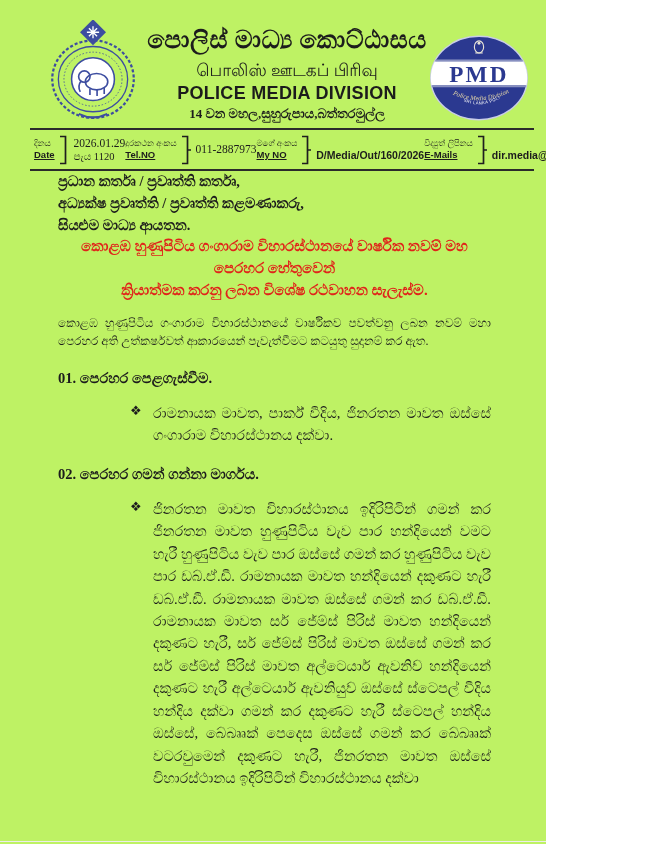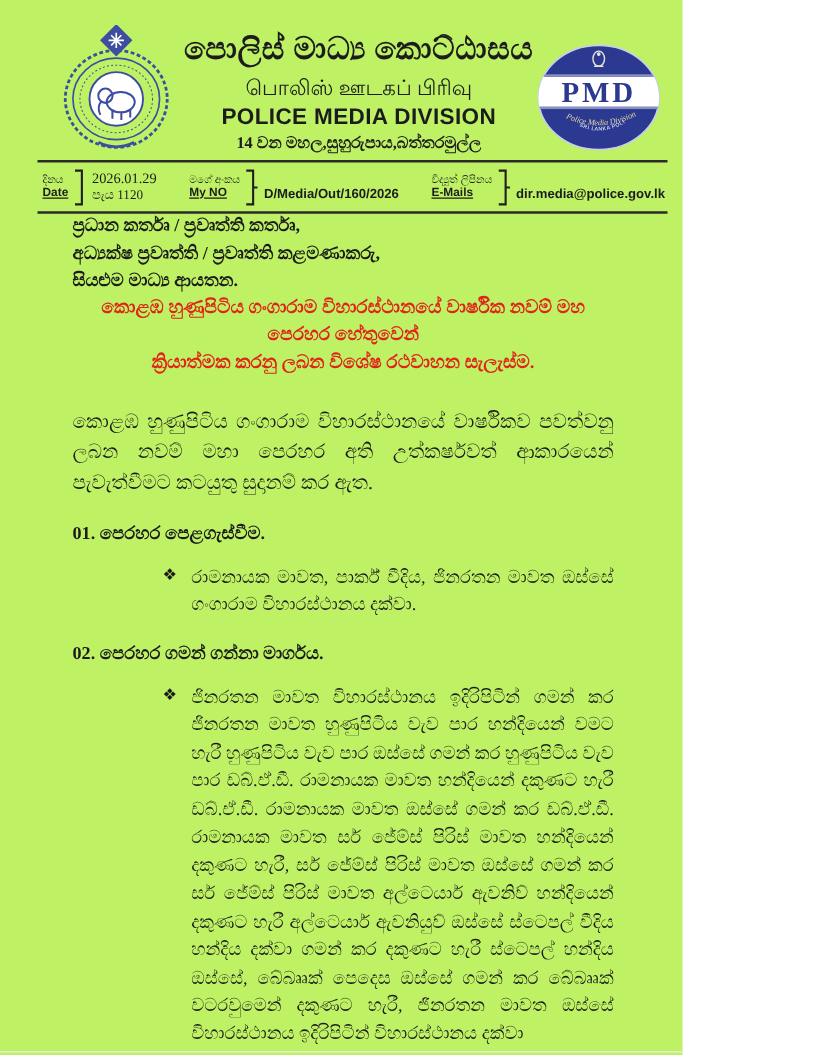--- a/index.html
+++ b/index.html
@@ -32,21 +32,21 @@
   .ig-label .en{font-weight:bold;font-size:9.5px;text-decoration:underline;}
   .bk{flex:0 0 auto;display:block;}
   .ig-value{font-size:11.5px;white-space:nowrap;line-height:1.25;}
   .ig-value .v2{font-size:10.5px;}
   .val-sans{font-family:"Liberation Sans","DejaVu Sans",sans-serif;font-weight:bold;font-size:10.5px;margin-top:12px;}
 
   
   .content{padding:0 55px 0 58px;}
   .addr{font-weight:bold;font-size:14.5px;line-height:1.5;}
   .red-title{color:#e0241a;font-weight:bold;text-align:center;font-size:15px;line-height:1.45;}
-  .para{text-align:justify;font-size:16px;line-height:1.55;margin-top:24px;}
+  .para{text-align:justify;font-size:12px;line-height:1.55;margin-top:12px;}
   .sec-h{font-weight:bold;font-size:14.5px;margin-top:19px;}
   .bullet{display:flex;margin:15px 0 0 72px;}
   .bullet-glyph{width:23px;flex:0 0 auto;font-size:13px;padding-top:1px;}
   .bullet-text{flex:1;text-align:justify;font-size:14.5px;line-height:1.55;}
 
   .bottom-line{position:absolute;left:0;right:0;bottom:2px;border-top:1px solid #ececec;}
 </style>
 </head>
 <body>
 
@@ -127,20 +127,30 @@
       </div>
       <svg class="bk" width="11" height="30" viewBox="0 0 11 30">
         <path d="M1,1.5 H6.5 V28.5 H1" stroke="#1f1f1f" stroke-width="1.7" fill="none"></path>
       </svg>
       <div class="ig-value">
         <div class="v1">2026.01.29</div>
         <div class="v2">පැය 1120</div>
       </div>
     </div>
 
+    <div class="ig">
+      <div class="ig-label">
+        <div class="si">දුරකථන අංකය</div>
+        <div class="en">Tel.NO</div>
+      </div>
+      <svg class="bk" width="11" height="30" viewBox="0 0 11 30">
+        <path d="M1,1.5 H6.5 V28.5 H1 M6.5,15 H10" stroke="#1f1f1f" stroke-width="1.7" fill="none"></path>
+      </svg>
+      <div class="ig-value">011-2887973</div>
+    </div>
 
     <div class="ig">
       <div class="ig-label">
         <div class="si">මගේ අංකය</div>
         <div class="en">My NO</div>
       </div>
       <svg class="bk" width="11" height="30" viewBox="0 0 11 30">
         <path d="M1,1.5 H6.5 V28.5 H1 M6.5,15 H10" stroke="#1f1f1f" stroke-width="1.7" fill="none"></path>
       </svg>
       <div class="ig-value val-sans">D/Media/Out/160/2026</div>

